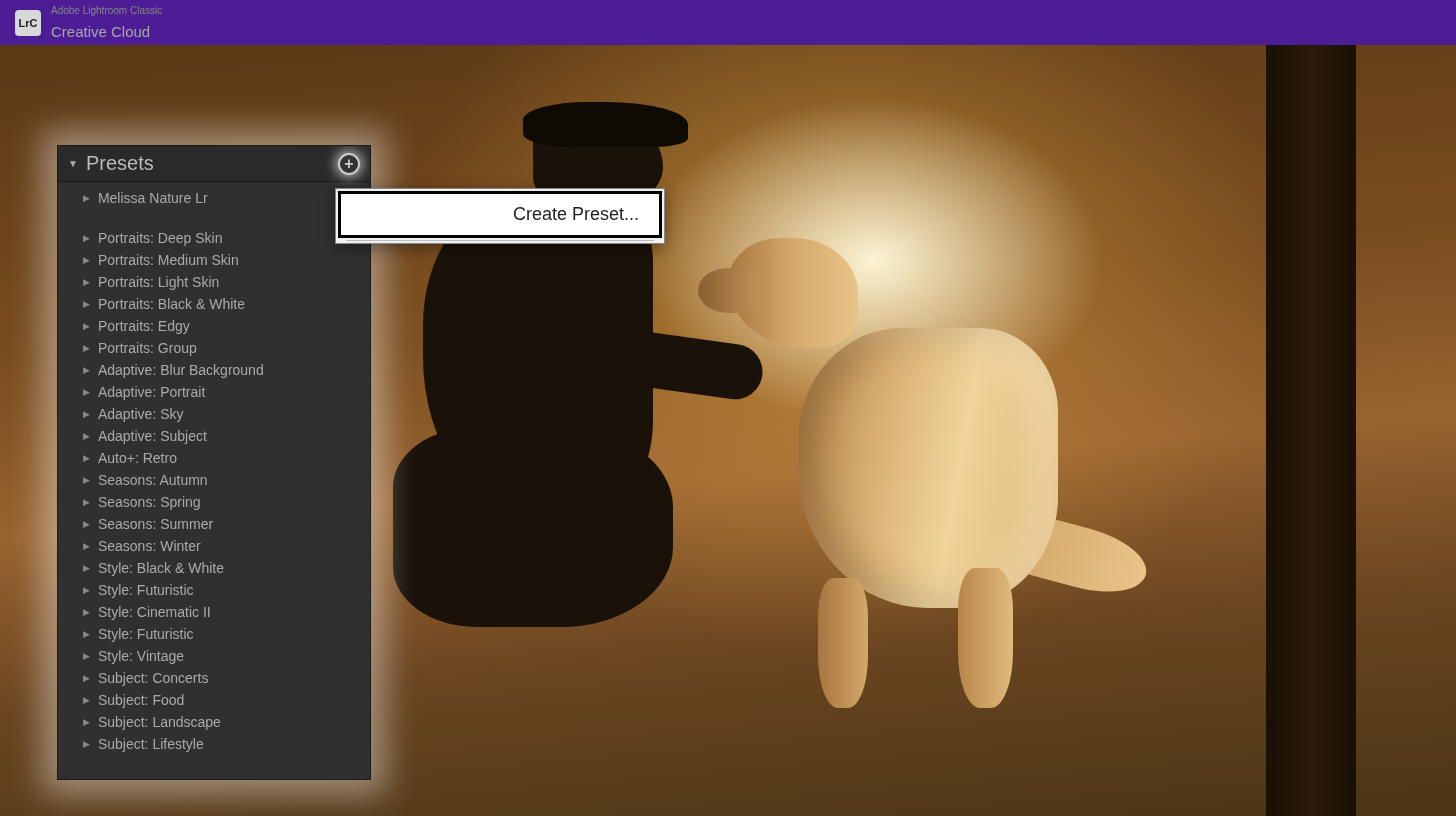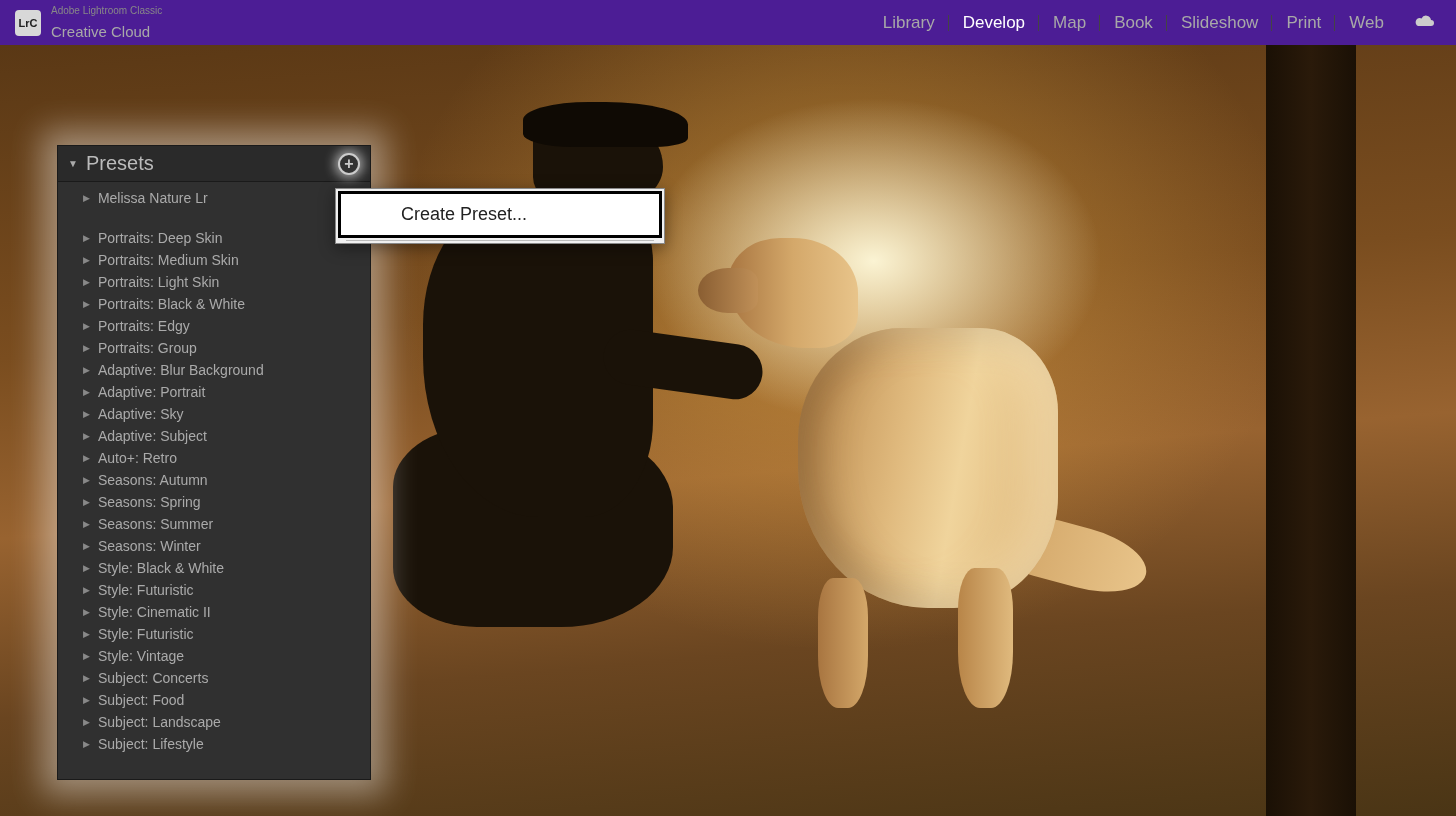--- a/index.html
+++ b/index.html
@@ -294,20 +294,21 @@
     
     
     .context-menu {
       position: absolute;
       left: 335px;
       top: 188px;
       width: 330px;
       background: #f0f0f0;
       border: 1px solid #888;
       box-shadow: 0 4px 15px rgba(0,0,0,0.4);
+      text-align: right;
     }
     .menu-item {
       padding: 10px 20px 10px 60px;
       font-size: 18px;
       color: #222;
       cursor: pointer;
     }
     .menu-item.highlighted {
       border: 3px solid #000;
       background: #fff;
@@ -321,36 +322,20 @@
   </style>
 </head>
 <body>
 
 <div class="topbar">
   <div class="topbar-left">
     <div class="app-icon">LrC</div>
     <div class="app-title">
       <div class="app-title-small">Adobe Lightroom Classic</div>
       <div class="app-title-large">Creative Cloud</div>
-    </div>
-  </div>
-  <div class="topbar-nav">
-    <div id="nav-container" style="display: flex;">
-        <div class="nav-item">Library</div>
-        <div class="nav-item active">Develop</div>
-        <div class="nav-item">Map</div>
-        <div class="nav-item">Book</div>
-        <div class="nav-item">Slideshow</div>
-        <div class="nav-item">Print</div>
-        <div class="nav-item">Web</div>
-      </div>
-    <div class="cloud-icon">
-      <svg width="22" height="16" viewBox="0 0 22 16">
-          <path fill="currentColor" d="M17 7a5 5 0 00-9.5-1.5A4 4 0 004 13h13a3 3 0 000-6z"></path>
-        </svg>
     </div>
   </div>
 </div>
 
 <div class="main-image">
   <div class="tree-trunk"></div>
   <div class="silhouette-person">
     <div class="person-leg"></div>
     <div class="person-body"></div>
     <div class="person-arm"></div>

